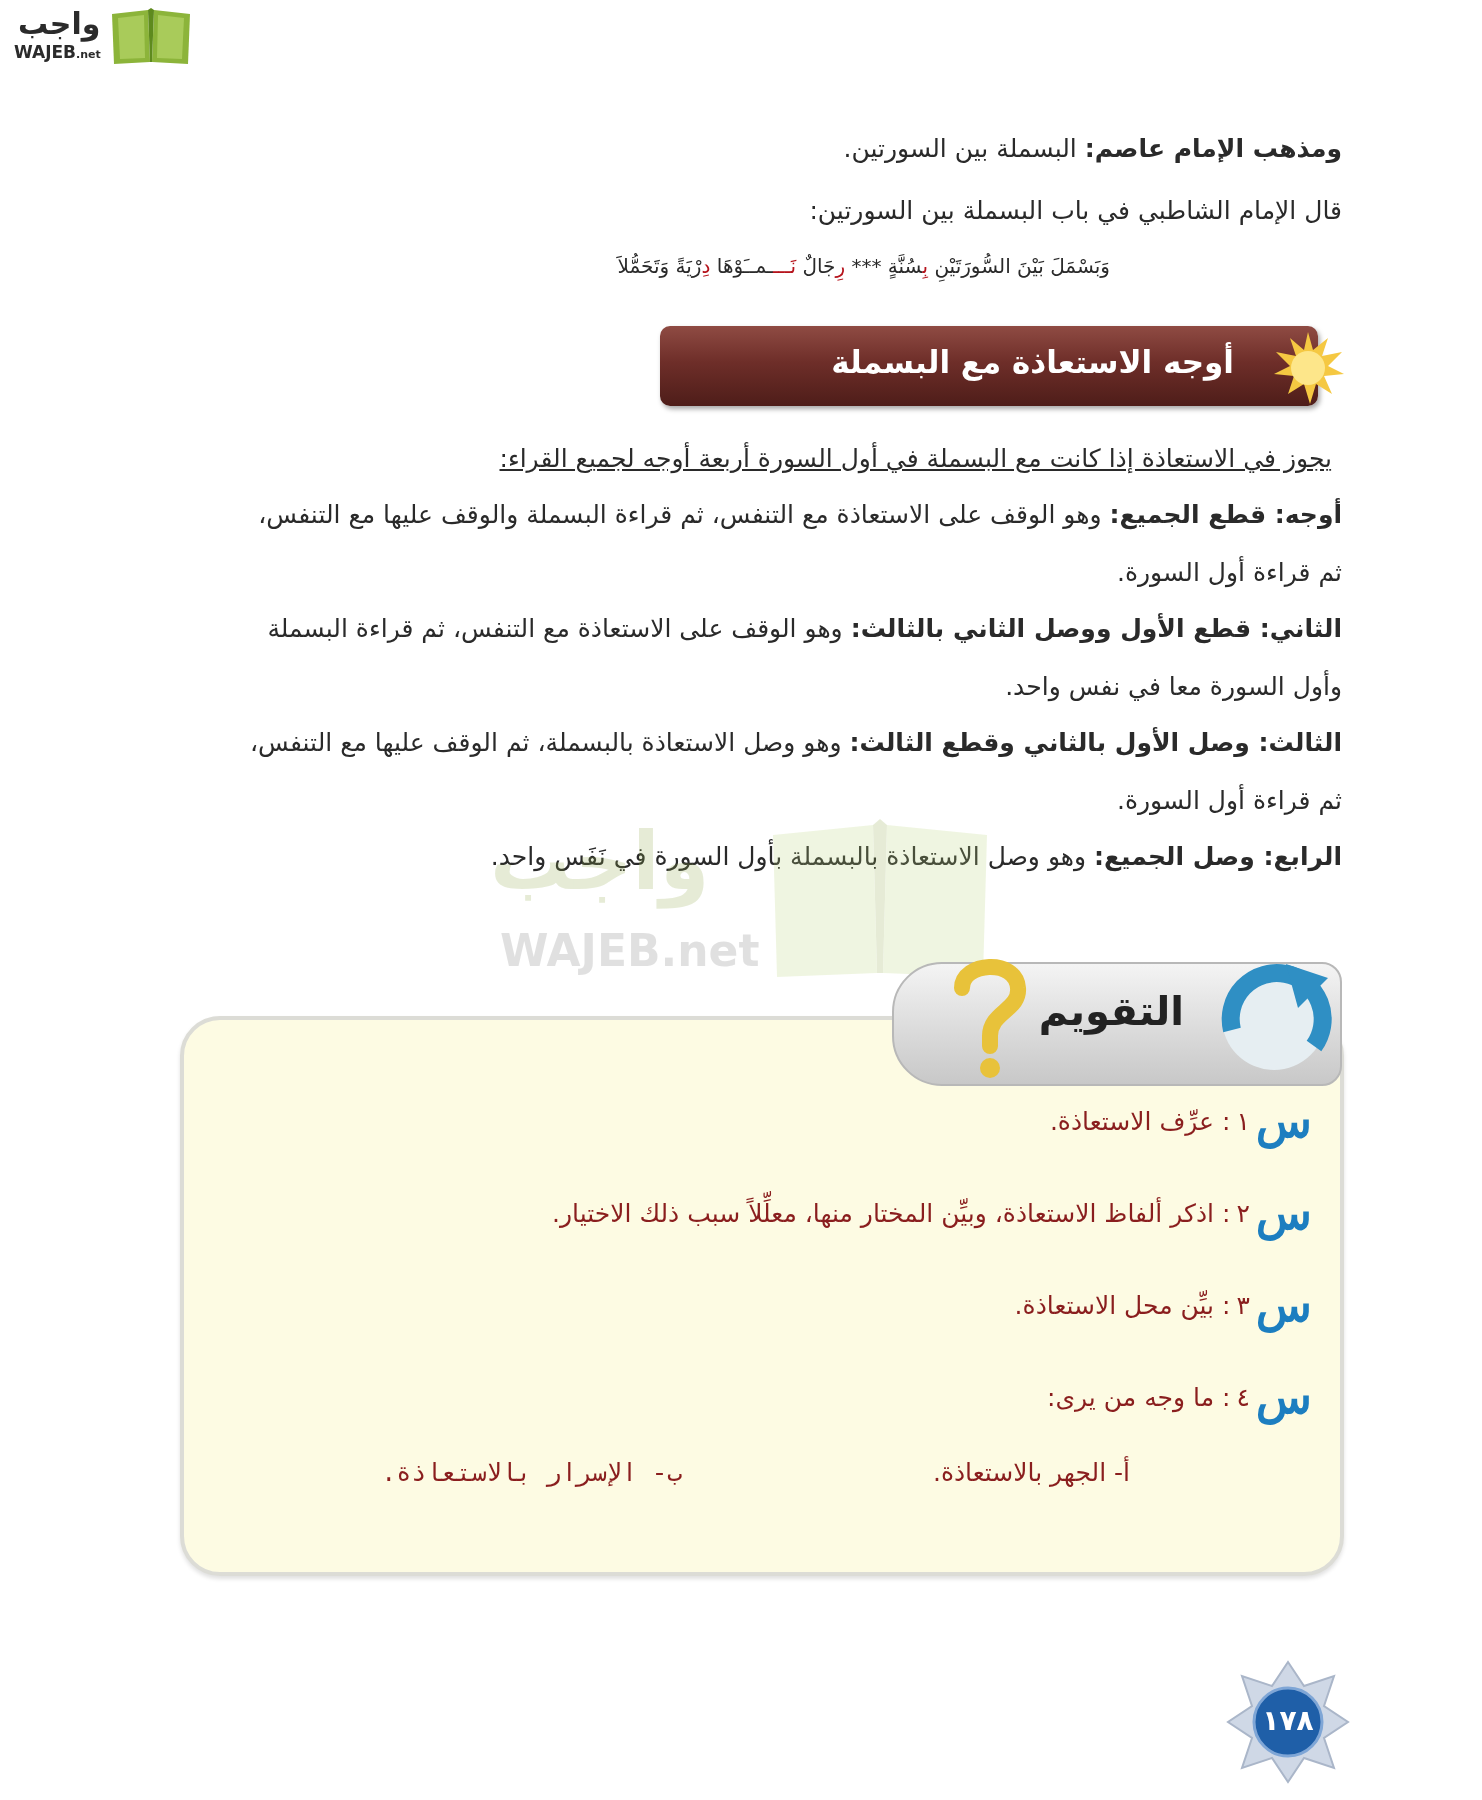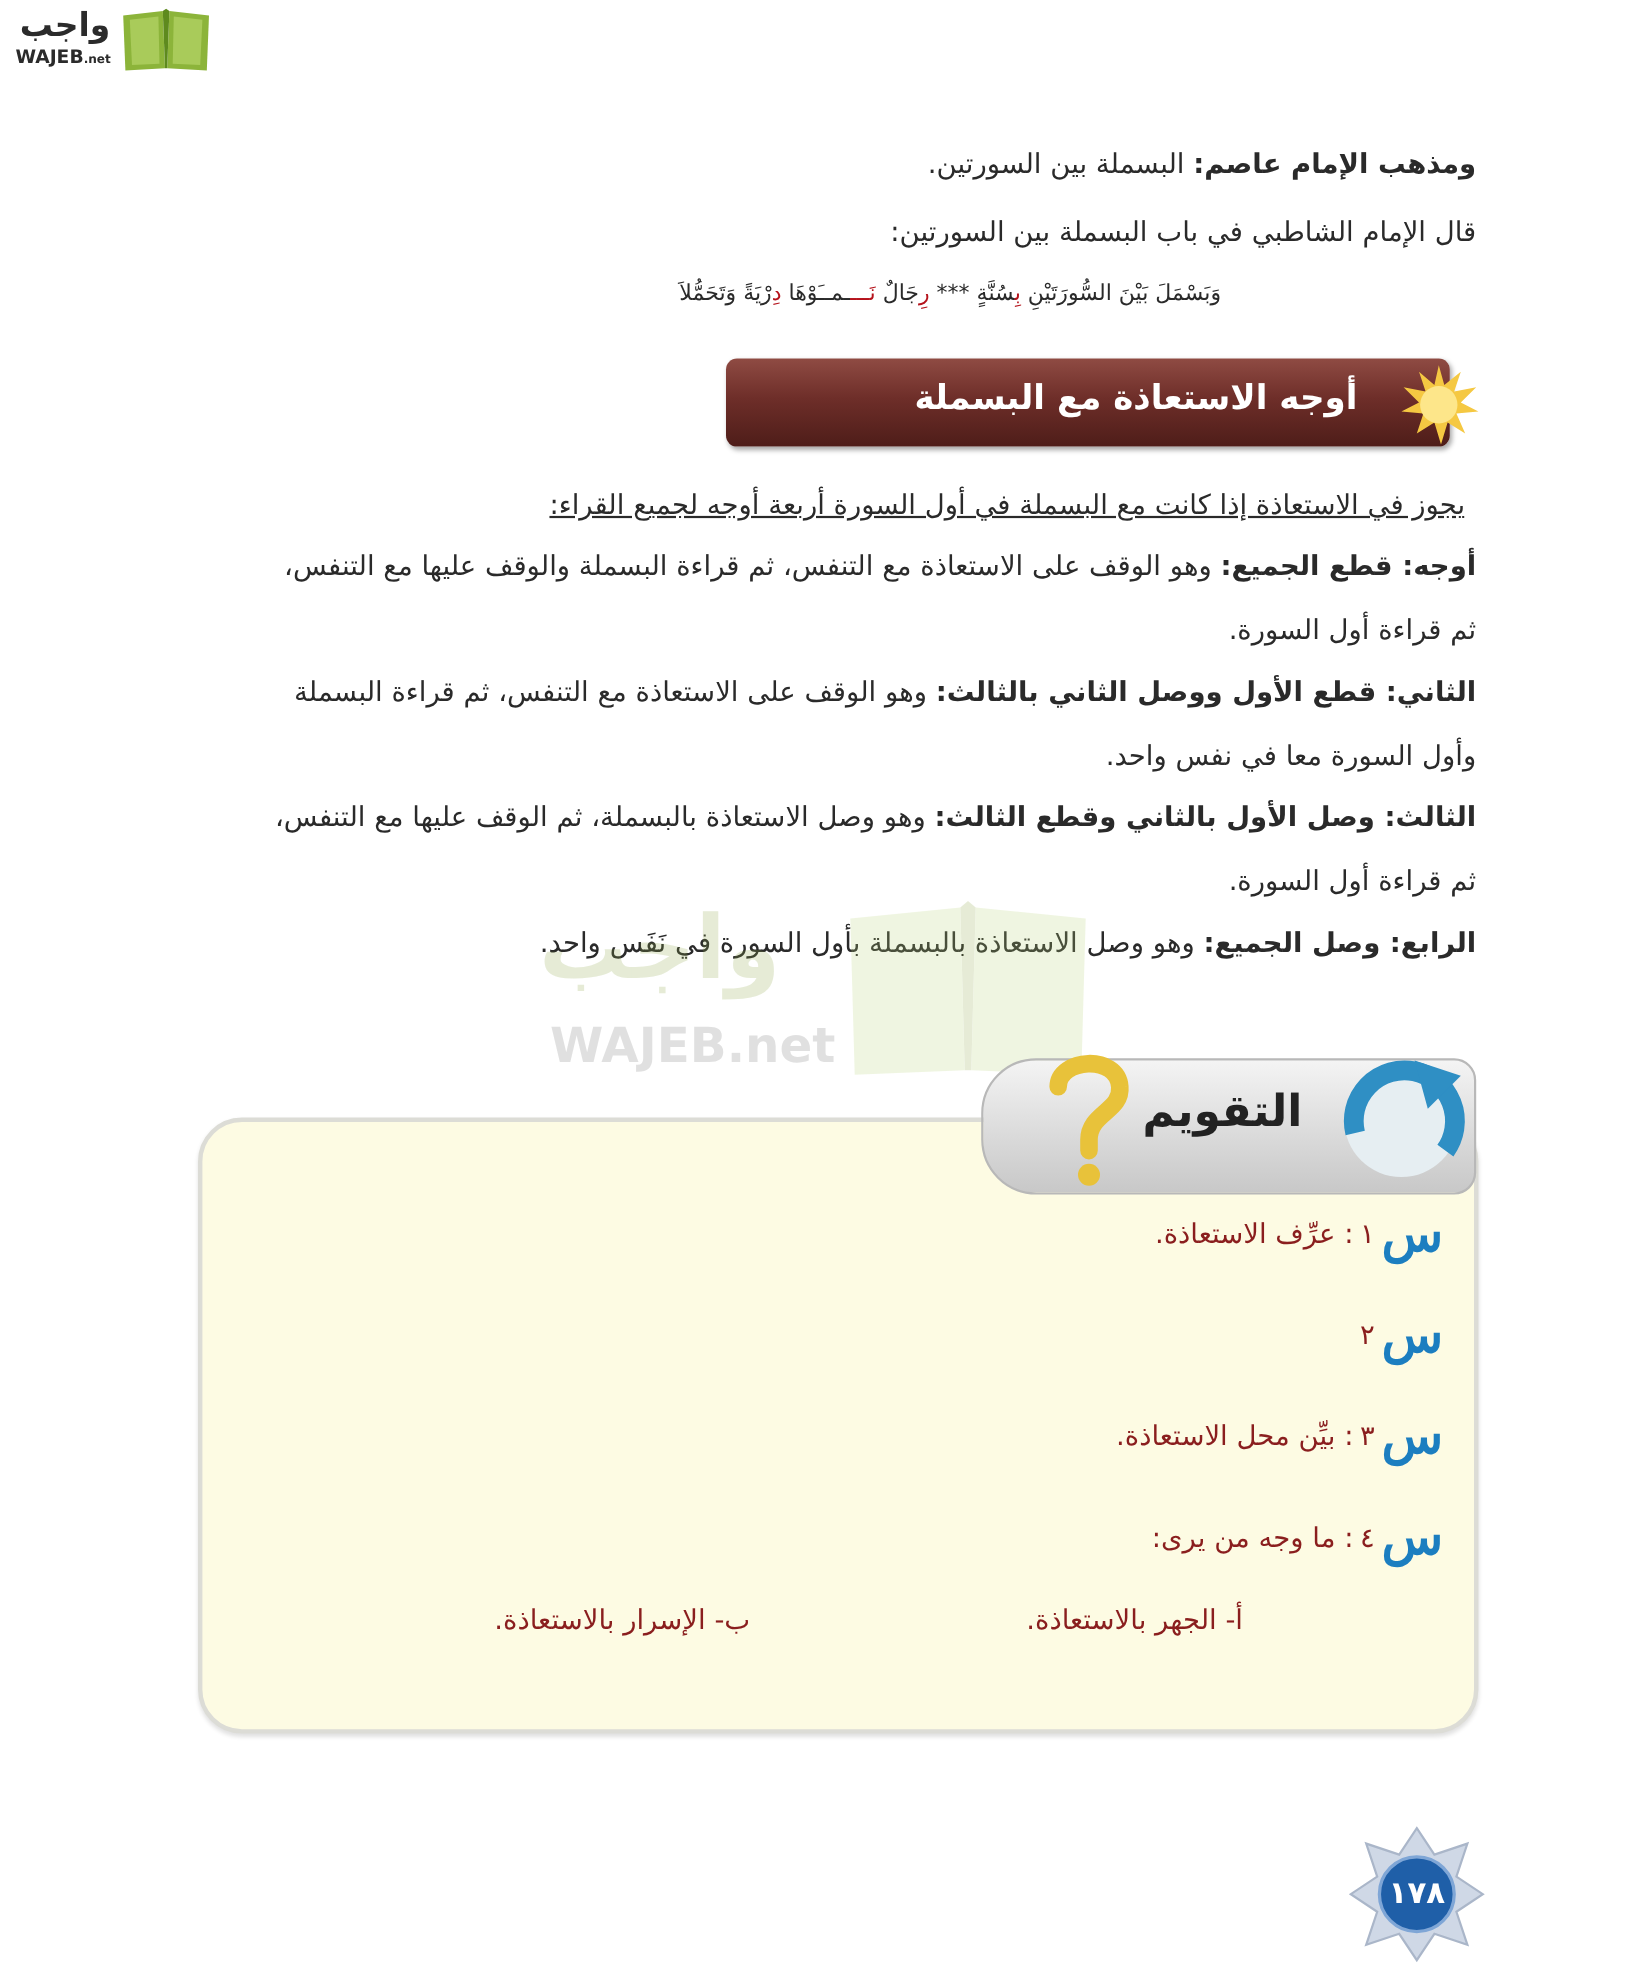--- a/index.html
+++ b/index.html
@@ -57,21 +57,21 @@
   .refresh { position: absolute; left: 1202px; top: 950px; width: 140px; height: 130px; }
 
   .q { position: absolute; right: 170px; direction: rtl; font-size: 25px; color: #8a1e1e; white-space: nowrap; display: flex; align-items: center; gap: 6px; }
   .q .sin { font-size: 46px; font-weight: bold; color: #1c7ec0; font-family: "DejaVu Serif", serif; line-height: 1; }
   .q1 { top: 1098px; }
   .q2 { top: 1190px; }
   .q3 { top: 1282px; }
   .q4 { top: 1374px; }
   .opt { position: absolute; top: 1458px; direction: rtl; font-size: 25px; color: #8a1e1e; white-space: nowrap; }
   .opt-a { right: 352px; }
-  .opt-b { right: 800px; }
+  .opt-b { right: 800px; font-family: Liberation Mono, monospace; }
 
   .page-num { position: absolute; left: 1226px; top: 1660px; width: 124px; height: 124px; }
   .page-num .num { position: absolute; left: 0; top: 44px; width: 124px; text-align: center; color: #ffffff; font-size: 28px; font-weight: bold; }
 </style>
 </head>
 <body>
 
 <div class="logo">
   <span class="logo-ar">واجب</span>
   <span class="logo-en"><span>WAJEB</span><small>.net</small></span>
@@ -148,20 +148,21 @@
 </svg>
 
 <div class="q q1">
   <span class="sin">س</span>
   <span>١</span>
     <span>: عرِّف الاستعاذة.</span>
 </div>
 <div class="q q2">
   <span class="sin">س</span>
   <span>٢</span>
+    <span>: اذكر ألفاظ الاستعاذة، وبيِّن المختار منها، معلِّلاً سبب ذلك الاختيار.</span>
 </div>
 <div class="q q3">
   <span class="sin">س</span>
   <span>٣</span>
     <span>: بيِّن محل الاستعاذة.</span>
 </div>
 <div class="q q4">
   <span class="sin">س</span>
   <span>٤</span>
     <span>: ما وجه من يرى:</span>

